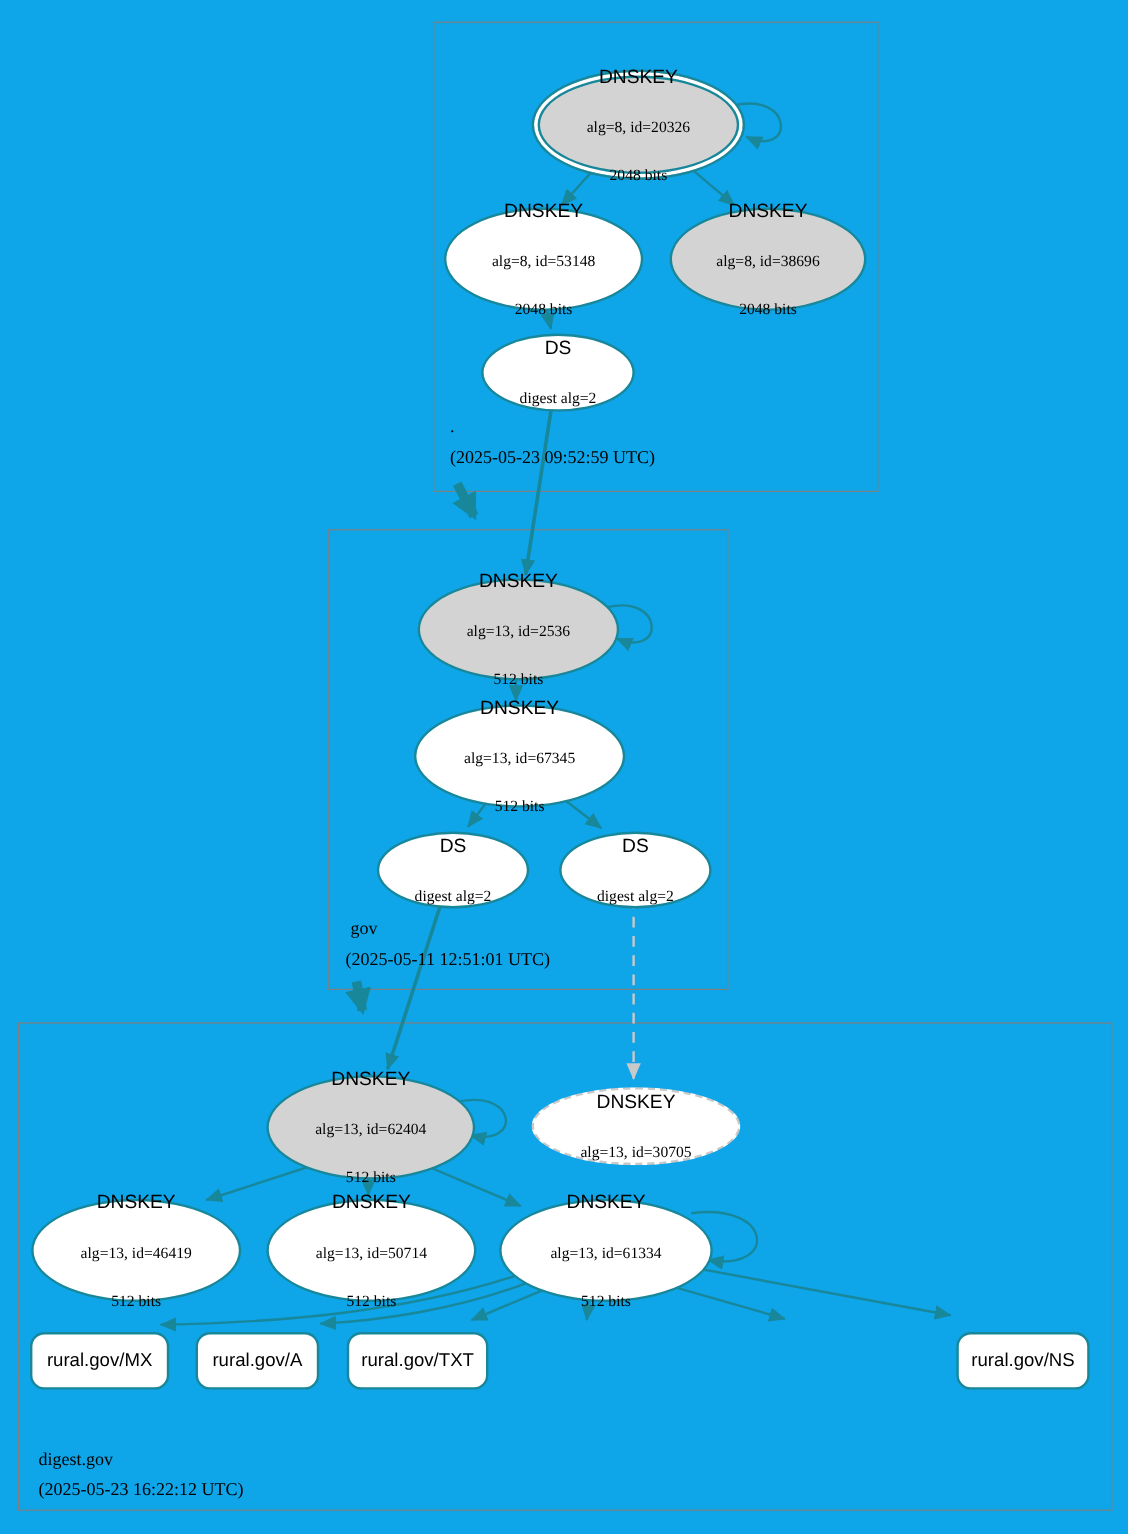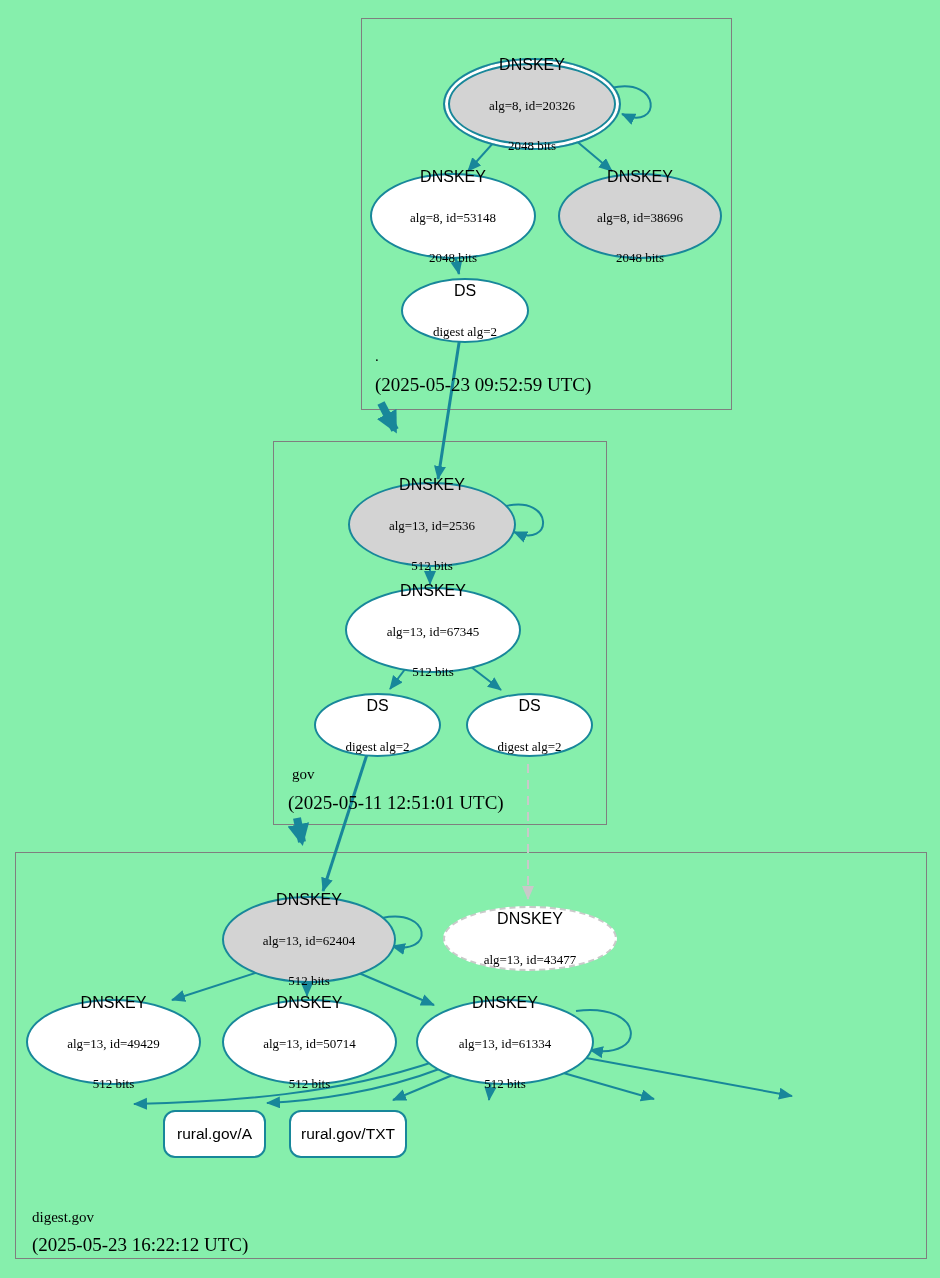--- a/index.html
+++ b/index.html
@@ -1,17 +1,17 @@
 <!DOCTYPE html>
 <html><head>
 <meta charset="utf-8">
 <style>
   html,body{margin:0;padding:0;background:#ffffff;}
   #stage{
-    position:relative;width:940px;height:1278px;background:#86efac;
+    position:relative;width:940px;height:1278px;background:#0ea5e9;
     font-family:"Liberation Sans",sans-serif;overflow:hidden;
   }
   .zone-box{
     position:absolute;border:1px solid #7f7f7f;background:transparent;z-index:1;
   }
   #edges{position:absolute;left:0;top:0;z-index:2;}
   .node{position:absolute;z-index:3;display:flex;flex-direction:column;align-items:center;justify-content:center;text-align:center;}
   .ellipse{
     border:2px solid #18879a;border-radius:50%;background:#ffffff;color:#000;
   }
@@ -25,21 +25,21 @@
   }
   .node .title{font-size:16px;line-height:19px;color:#000;font-family:"Liberation Sans",sans-serif;}
   .node .detail{font-size:13px;line-height:16px;color:#000;font-family:"Liberation Serif",serif;margin-top:24px;}
   .rrset{
     position:absolute;z-index:3;border:2px solid #18879a;border-radius:12px;background:#ffffff;
     display:flex;align-items:center;justify-content:center;
     font-size:15.5px;color:#000;height:44px;top:1110px;
     font-family:"Liberation Sans",sans-serif;
   }
   .zone-label{position:absolute;z-index:3;font-family:"Liberation Serif",serif;font-size:15px;color:#000;}
-  .zone-ts{position:absolute;z-index:3;font-family:"Liberation Serif",serif;font-size:19px;color:#000;}
+  .zone-ts{position:absolute;z-index:3;font-family:"Liberation Serif",serif;font-size:15px;color:#000;}
 </style>
 </head>
 <body>
 
 <div id="stage">
 
   <div class="zone-box" style="left:361px;top:18px;width:369px;height:390px"></div>
   <div class="zone-box" style="left:273px;top:441px;width:332px;height:382px"></div>
   <div class="zone-box" style="left:15px;top:852px;width:910px;height:405px"></div>
 
@@ -132,41 +132,47 @@
   <div class="zone-label" style="left:292px;top:766px">gov</div>
   <div class="zone-ts" style="left:288px;top:792px">(2025-05-11 12:51:01 UTC)</div>
 
   <div class="node ellipse grayfill" style="left:222px;top:896px;width:170px;height:83px">
     <div class="title">DNSKEY</div>
     <div class="detail">alg=13, id=62404</div>
     <div class="detail">512 bits</div>
   </div>
   <div class="node ellipse dashed" style="left:443px;top:906px;width:170px;height:61px">
     <div class="title">DNSKEY</div>
-    <div class="detail">alg=13, id=43477</div>
+    <div class="detail">alg=13, id=30705</div>
   </div>
   <div class="node ellipse" style="left:26px;top:999px;width:171px;height:82px">
     <div class="title">DNSKEY</div>
-    <div class="detail">alg=13, id=49429</div>
+    <div class="detail">alg=13, id=46419</div>
     <div class="detail">512 bits</div>
   </div>
   <div class="node ellipse" style="left:222px;top:999px;width:171px;height:82px">
     <div class="title">DNSKEY</div>
     <div class="detail">alg=13, id=50714</div>
     <div class="detail">512 bits</div>
   </div>
   <div class="node ellipse" style="left:416px;top:999px;width:174px;height:82px">
     <div class="title">DNSKEY</div>
     <div class="detail">alg=13, id=61334</div>
     <div class="detail">512 bits</div>
   </div>
 
+  <div class="rrset" style="left:25px;width:112px">
+      <span>rural.gov/MX</span>
+    </div>
   <div class="rrset" style="left:289px;width:114px">
       <span>rural.gov/TXT</span>
     </div>
   <div class="rrset" style="left:163px;width:99px">
       <span>rural.gov/A</span>
+    </div>
+  <div class="rrset" style="left:797px;width:107px">
+      <span>rural.gov/NS</span>
     </div>
 
   <div class="zone-label" style="left:32px;top:1209px">digest.gov</div>
   <div class="zone-ts" style="left:32px;top:1234px">(2025-05-23 16:22:12 UTC)</div>
 
 </div>
 
 </body></html>

